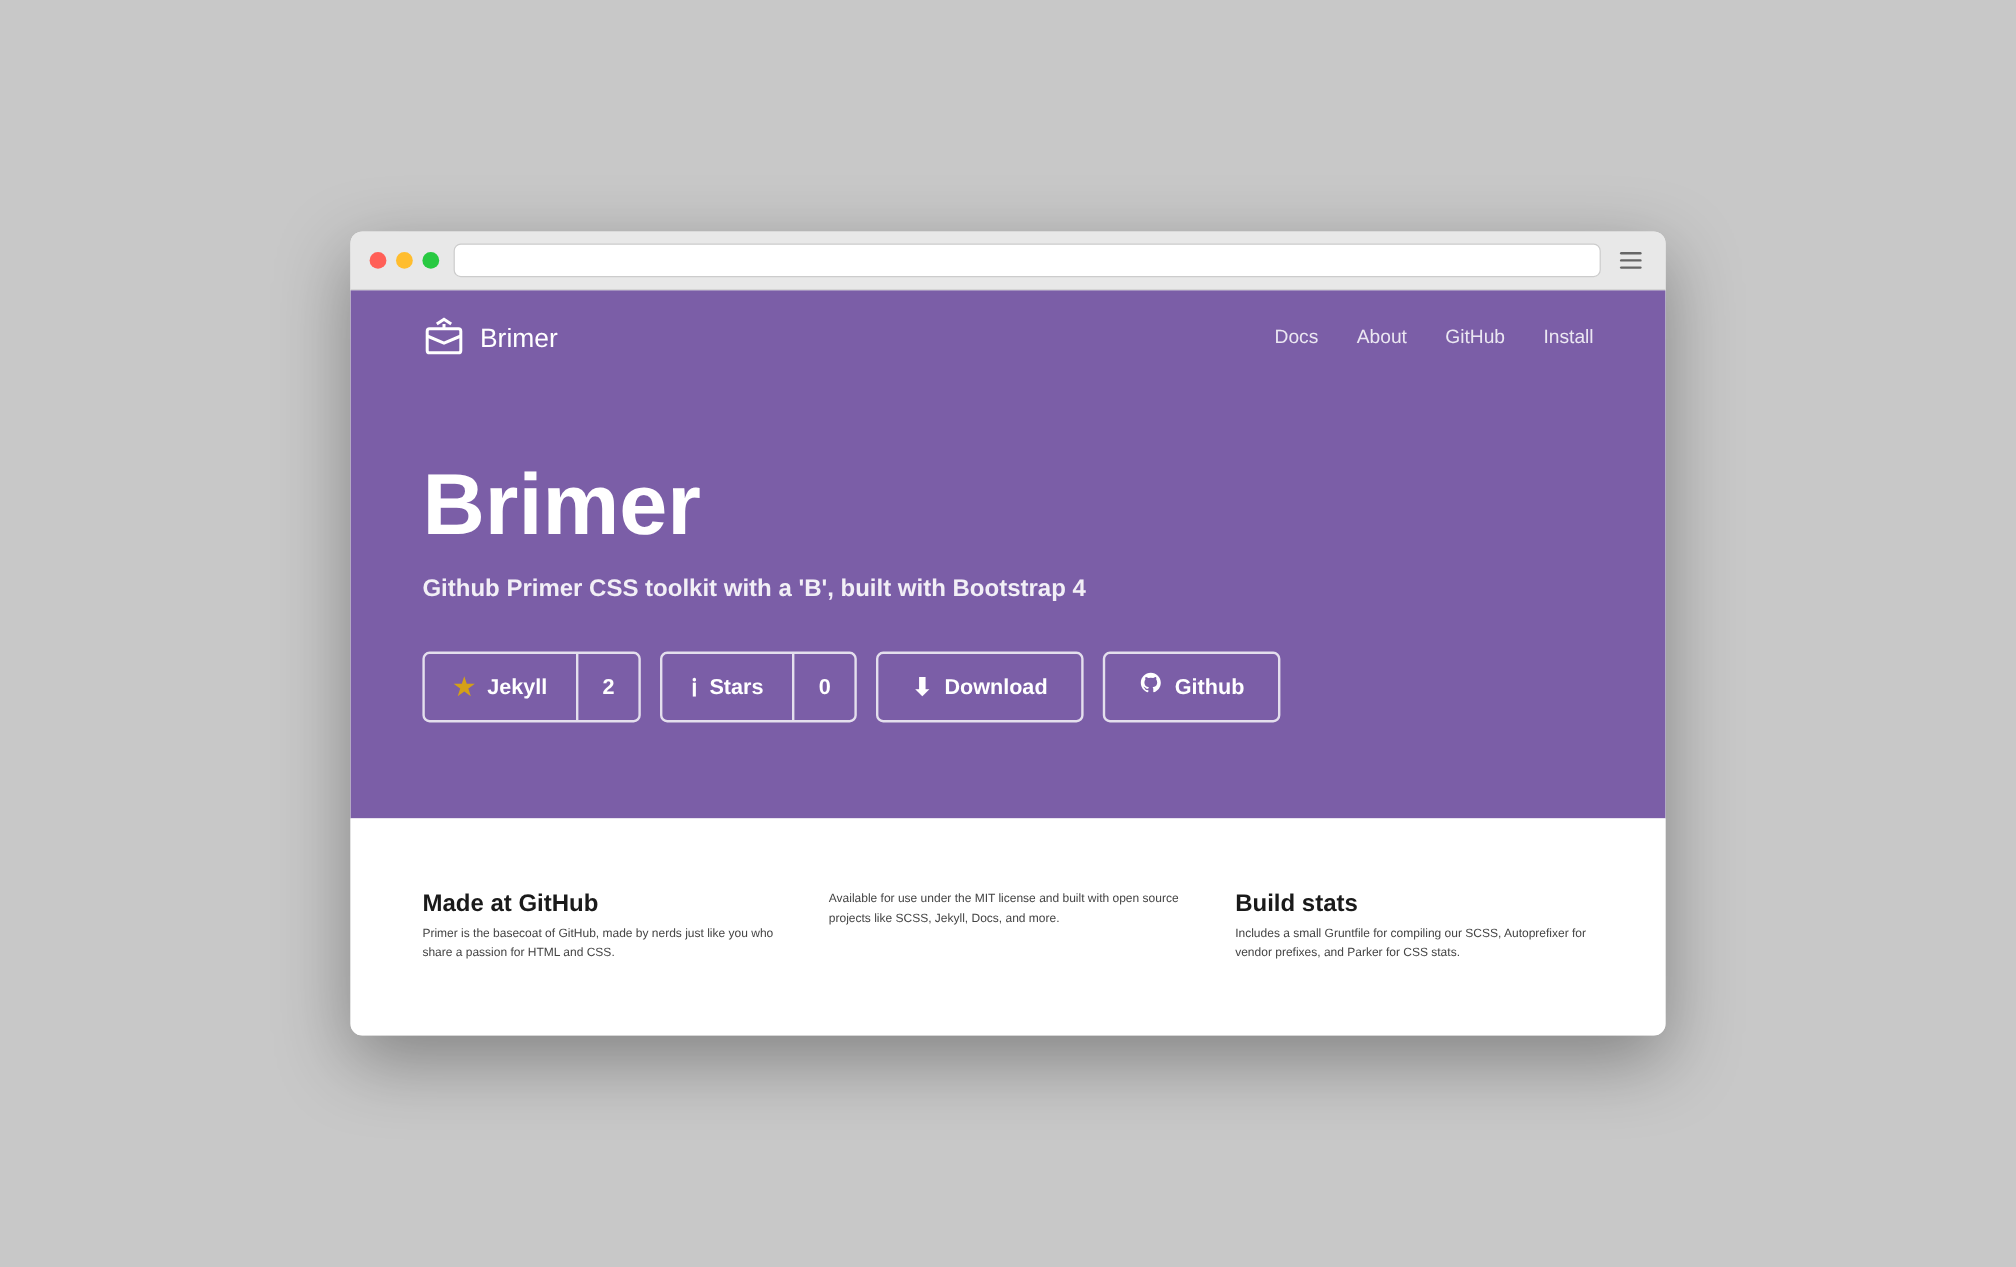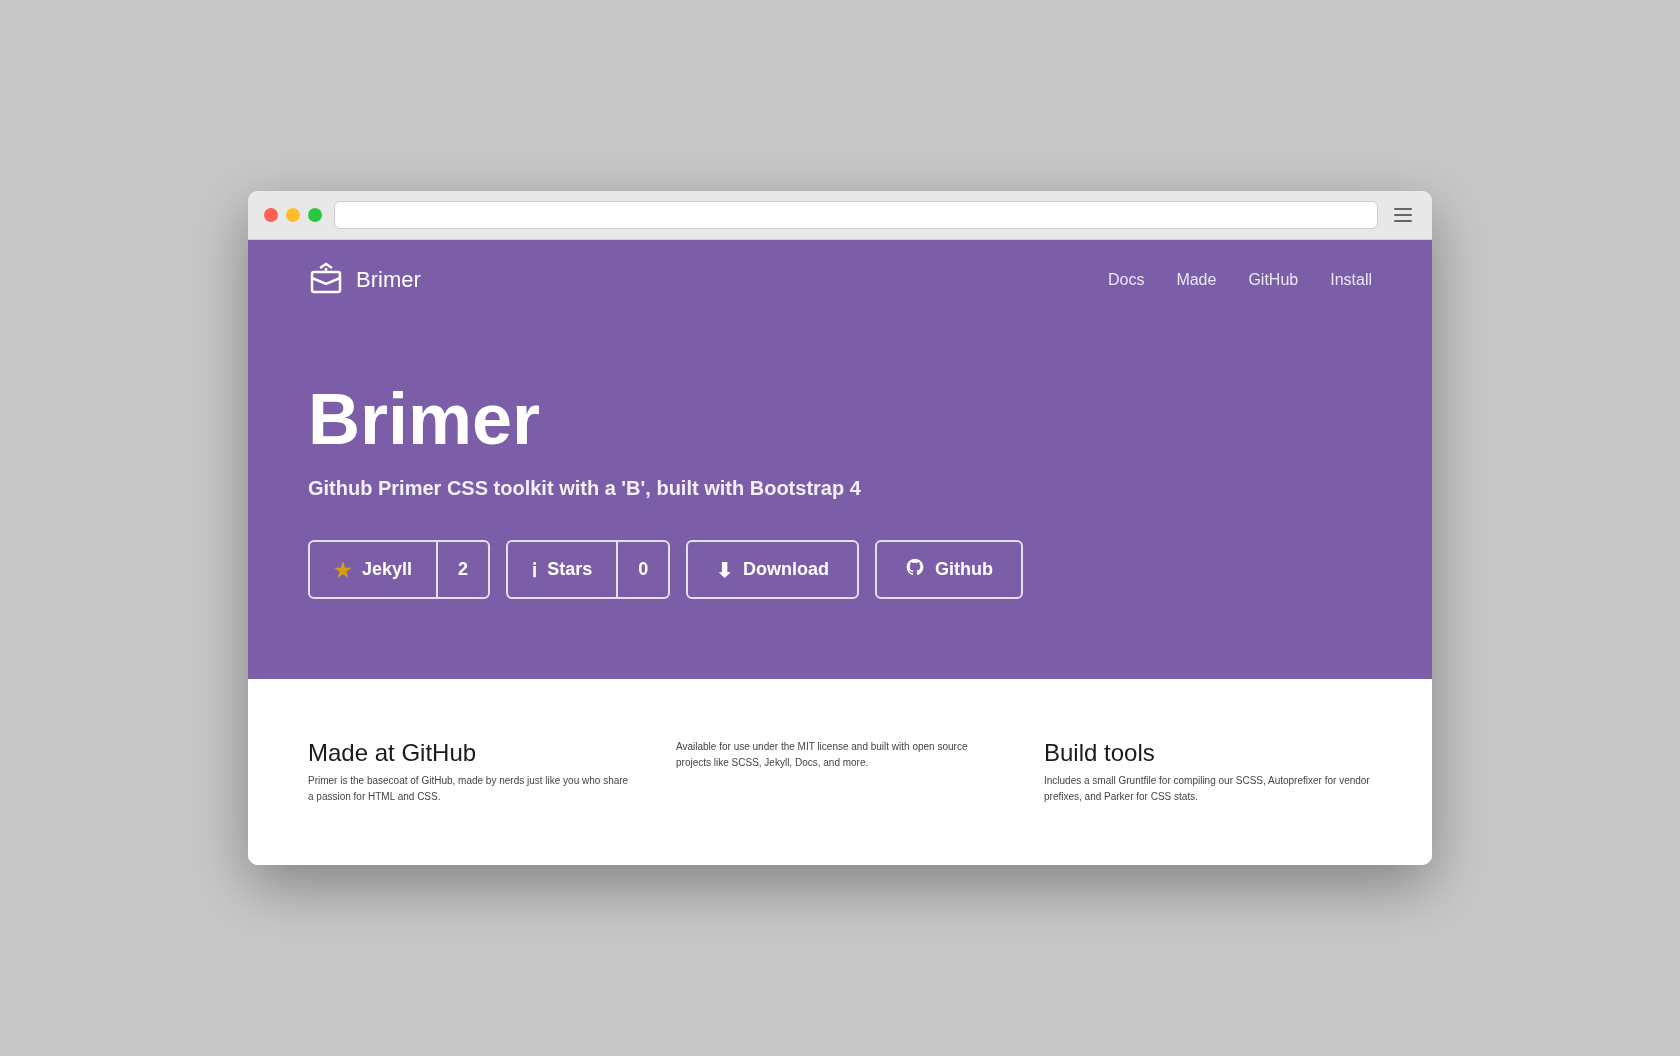--- a/index.html
+++ b/index.html
@@ -7,21 +7,21 @@
     body {
       background: #c8c8c8;
       display: flex;
       justify-content: center;
       align-items: center;
       min-height: 100vh;
       font-family: -apple-system, BlinkMacSystemFont, 'Segoe UI', Helvetica, Arial, sans-serif;
     }
 
     .browser-window {
-      width: 1184px;
+      width: 1096px;
       border-radius: 10px;
       overflow: hidden;
       box-shadow: 0 20px 60px rgba(0,0,0,0.35);
       background: #f5f5f5;
     }
 
     
     .browser-chrome {
       background: #e8e8e8;
       padding: 10px 16px;
@@ -194,22 +194,22 @@
     
     .features {
       background: white;
       padding: 60px 60px;
       display: grid;
       grid-template-columns: 1fr 1fr 1fr;
       gap: 40px;
     }
 
     .feature-title {
-      font-size: 24px;
-      font-weight: 400;
+      font-size: 20px;
+      font-weight: 700;
       color: #1a1a1a;
       margin-bottom: 6px;
     }
 
     .feature-text {
       font-size: 10px;
       color: #444;
       line-height: 1.6;
     }
   </style>
@@ -240,21 +240,21 @@
         <svg class="logo-icon" viewBox="0 0 36 36" fill="none" xmlns="http://www.w3.org/2000/svg">
           <rect x="4" y="10" width="28" height="20" rx="2" stroke="white" stroke-width="2.5" fill="none"></rect>
           <path d="M4 16 L18 22 L32 16" stroke="white" stroke-width="2.5" fill="none"></path>
           <path d="M18 10 L18 6" stroke="white" stroke-width="2.5"></path>
           <path d="M12 6 L18 2 L24 6" stroke="white" stroke-width="2.5" fill="none"></path>
         </svg>
         <span>Brimer</span>
       </div>
       <div class="nav-links">
         <a class="nav-link">Docs</a>
-        <a class="nav-link">Made</a>
+        <a class="nav-link">About</a>
         <a class="nav-link">GitHub</a>
         <a class="nav-link">Install</a>
       </div>
     </nav>
 
     <div class="hero-content">
       <h1 class="hero-title">Brimer</h1>
       <p class="hero-subtitle">Github Primer CSS toolkit with a 'B', built with Bootstrap 4</p>
 
       <div class="hero-buttons">
@@ -302,19 +302,19 @@
     <div class="feature">
       <h3 class="feature-title">Made at GitHub</h3>
       <p class="feature-text">Primer is the basecoat of GitHub, made by nerds just like you who share a passion for HTML and CSS.</p>
     </div>
 
     <div class="feature">
       <p class="feature-text">Available for use under the MIT license and built with open source projects like SCSS, Jekyll, Docs, and more.</p>
     </div>
 
     <div class="feature">
-      <h3 class="feature-title">Build tools</h3>
+      <h3 class="feature-title">Build stats</h3>
       <p class="feature-text">Includes a small Gruntfile for compiling our SCSS, Autoprefixer for vendor prefixes, and Parker for CSS stats.</p>
     </div>
 
   </div>
 
 </div>
 
 </body></html>

